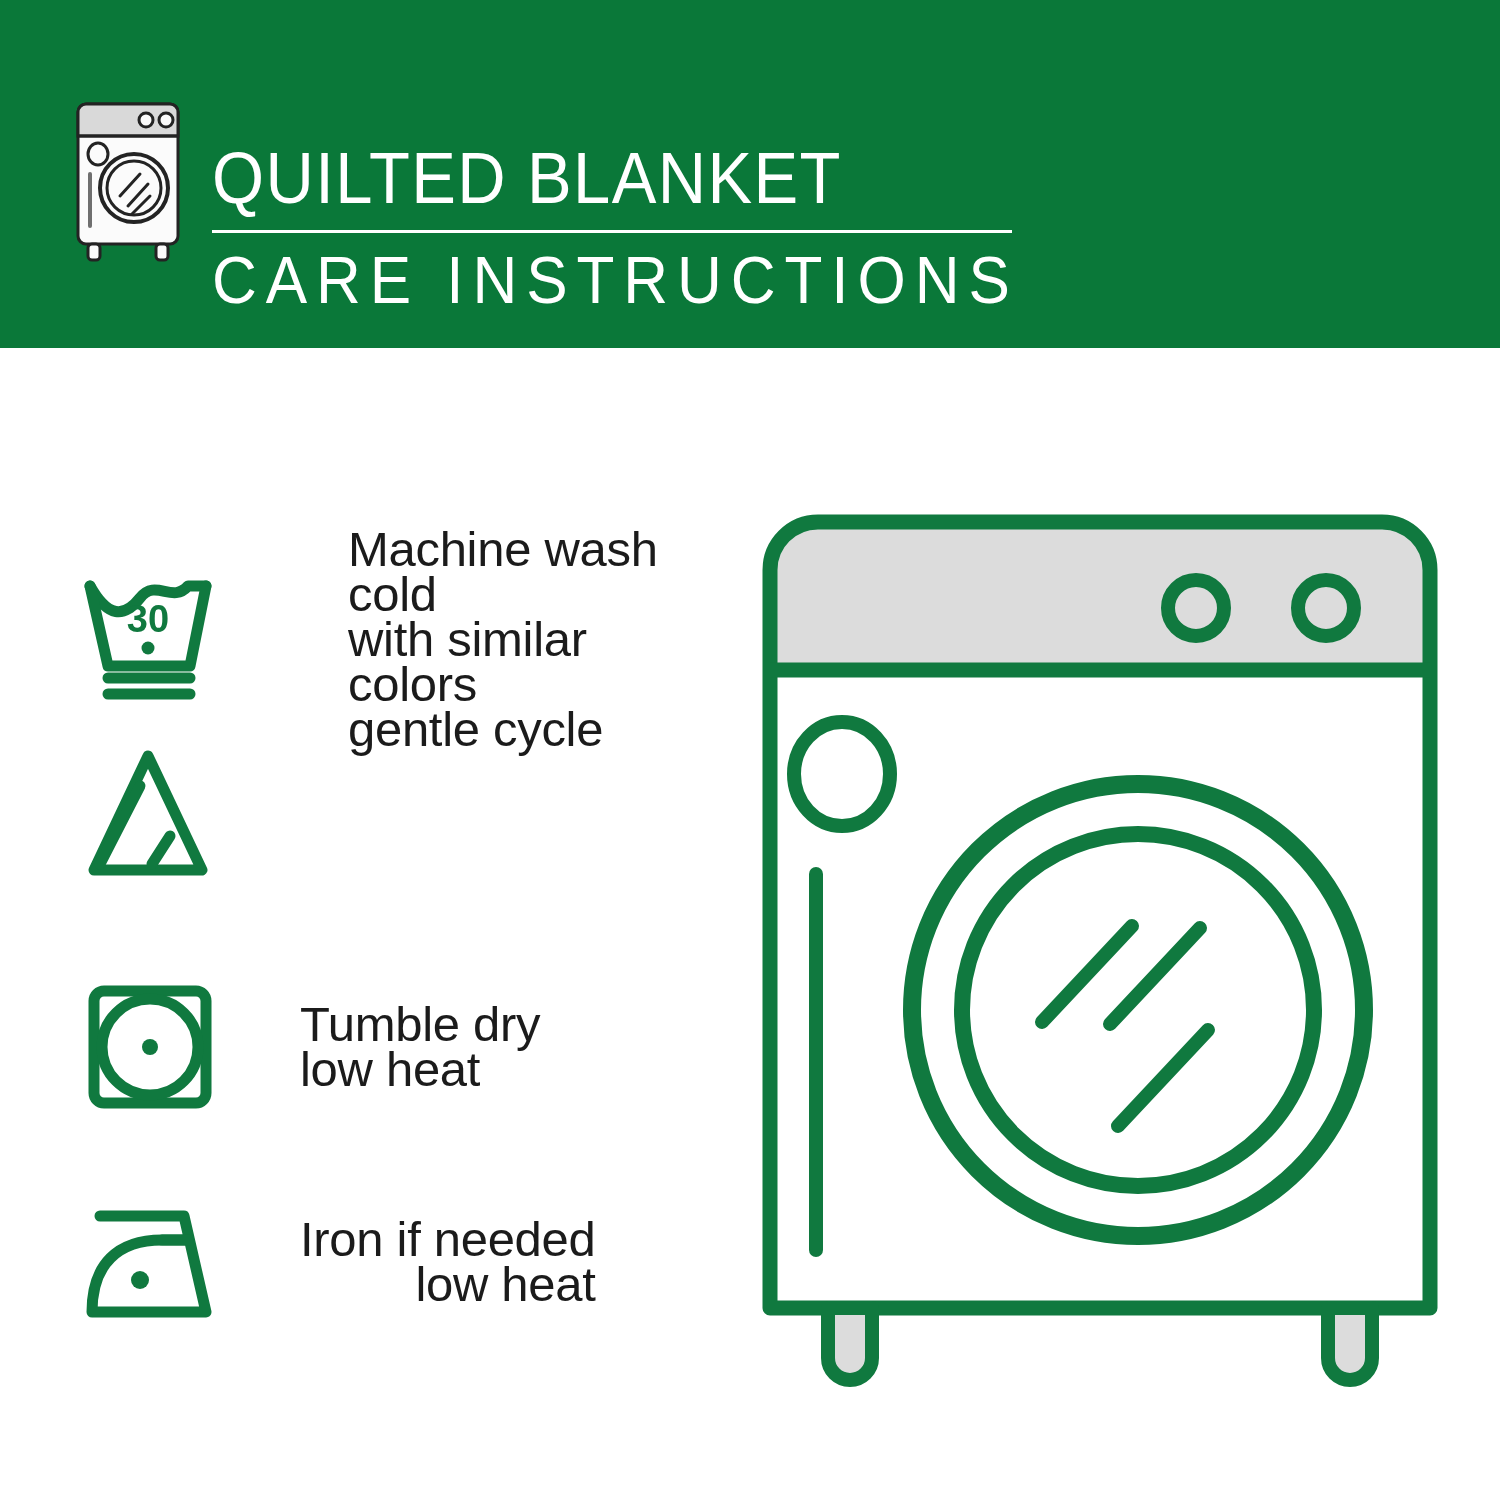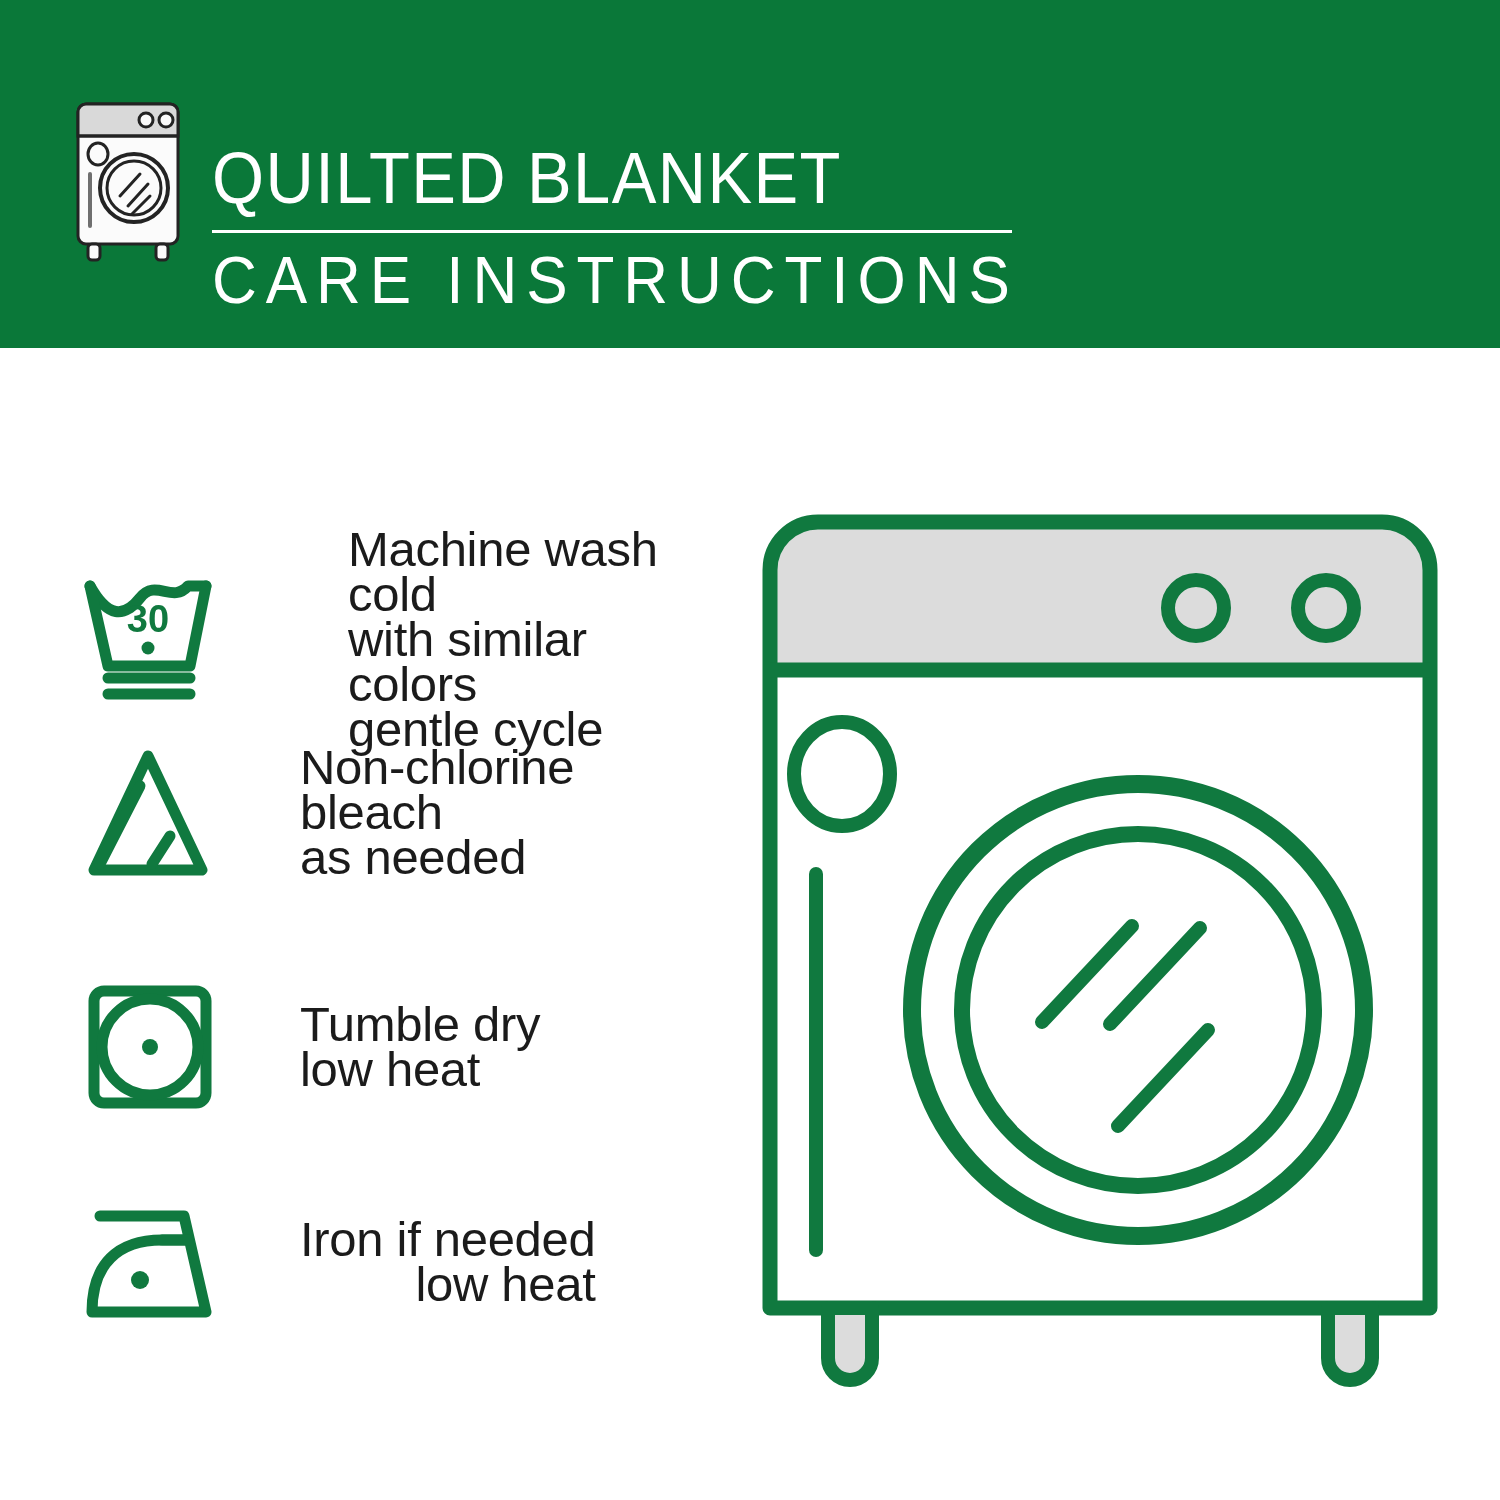--- a/index.html
+++ b/index.html
@@ -190,22 +190,20 @@
   <div class="care-row care-row-1">
     <div class="care-symbol">
       <svg viewBox="0 0 150 140" width="150" height="140" aria-hidden="true">
         <g fill="none" stroke="#10793f" stroke-width="11" stroke-linejoin="round" stroke-linecap="round">
           <path d="M70 14 L 124 128 L 16 128 Z"></path>
           <line x1="62" y1="44" x2="22" y2="122"></line>
           <line x1="92" y1="94" x2="74" y2="122"></line>
         </g>
       </svg>
     </div>
-    <div class="care-text">Non-chlorine bleach
-as needed</div>
   </div>
 
   <div class="care-row care-row-2">
     <div class="care-symbol">
       <svg viewBox="0 0 150 140" width="150" height="140" aria-hidden="true">
         <rect x="16" y="14" width="112" height="112" rx="10" ry="10" fill="none" stroke="#10793f" stroke-width="11"></rect>
         <circle cx="72" cy="70" r="48" fill="none" stroke="#10793f" stroke-width="11"></circle>
         <circle cx="72" cy="70" r="8" fill="#10793f"></circle>
       </svg>
     </div>

